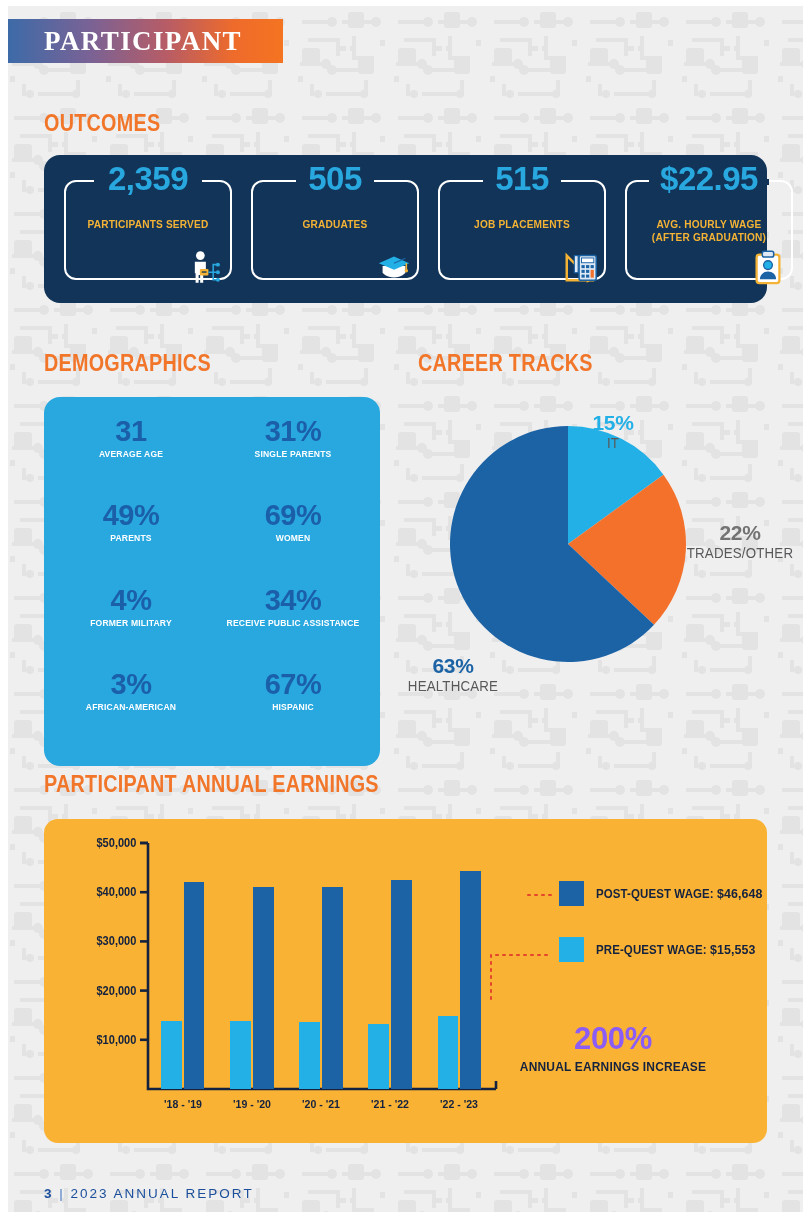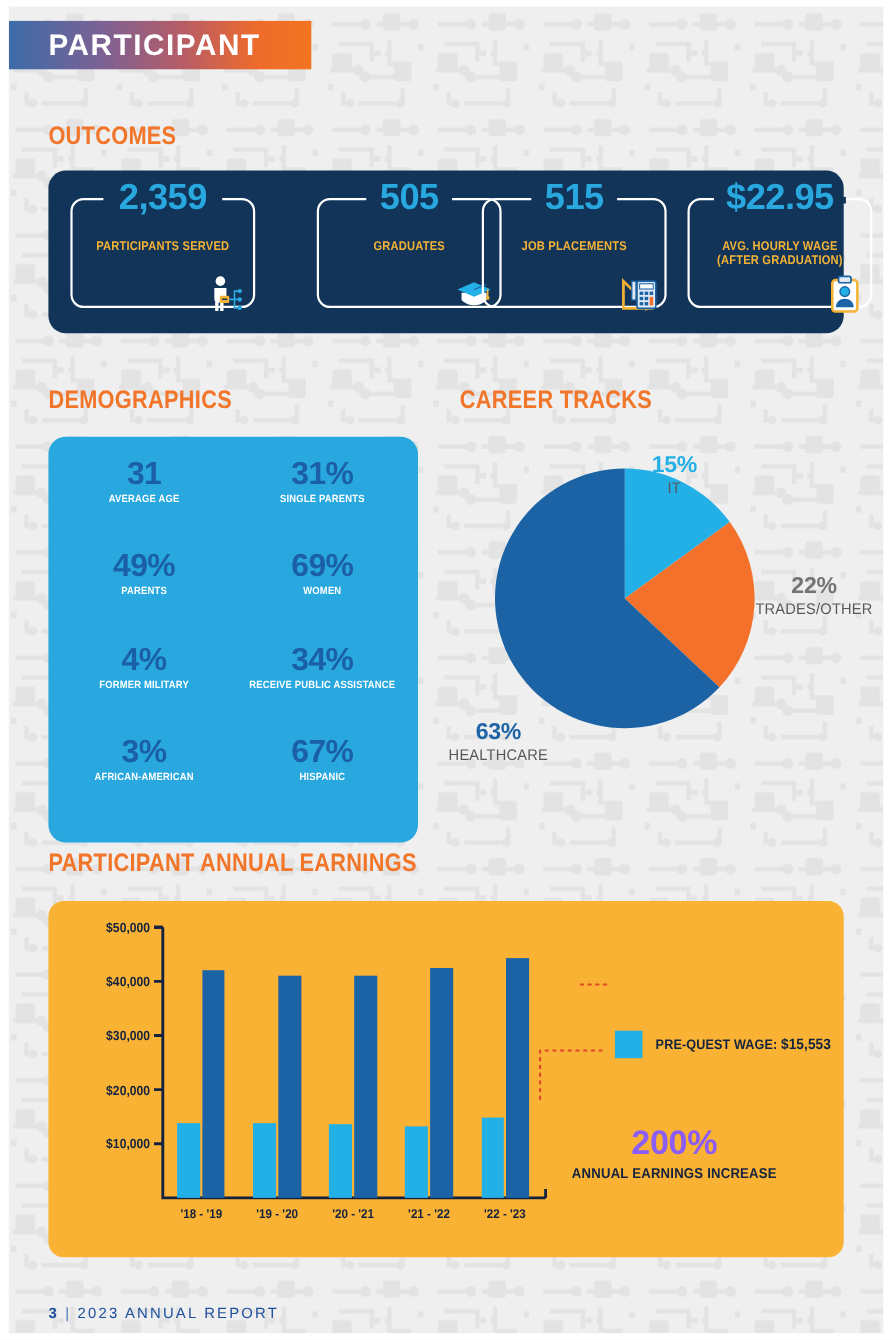--- a/index.html
+++ b/index.html
@@ -37,21 +37,21 @@
     background: linear-gradient(90deg, #3d6ba8 0%, #7a6295 30%, #b85c65 58%, #ee6b2b 82%, #f47421 100%);
     display: flex;
     align-items: center;
   }
   #title-band .t {
     color: #ffffff;
     font-size: 27px;
     font-weight: bold;
     letter-spacing: 1.4px;
     margin-left: 36px;
-    font-family: Liberation Sans, sans-serif;
+    font-family: Liberation Serif, serif;
   }
 
   .section-heading {
     position: absolute;
     color: #f2762a;
     font-size: 23px;
     font-weight: bold;
     letter-spacing: 0.3px;
     transform: scaleX(0.86);
     transform-origin: left center;
@@ -286,21 +286,21 @@
           <path d="M21.5 25.5h5v-8h4"></path>
             <path d="M26.5 25.5h4"></path>
             <path d="M26.5 25.5v8h4"></path>
         </g>
         <circle cx="31.5" cy="17.5" r="2.1" fill="#29a8e0"></circle>
         <circle cx="31.5" cy="25.5" r="2.1" fill="#29a8e0"></circle>
         <circle cx="31.5" cy="33.5" r="2.1" fill="#29a8e0"></circle>
       </svg>
     </div>
 
-    <div class="stat-card" style="left:207px; width:168px;margin-left:37px;">
+    <div class="stat-card" style="left:207px; width:168px;">
       <div class="notch" style="width:78px;"></div>
       <div class="stat-num">505</div>
       <div class="stat-label">GRADUATES</div>
       <svg class="stat-icon" viewBox="0 0 40 40">
         <path d="M8 26c0 0 4 5 12 5s12-5 12-5v-7H8z" fill="#fff"></path>
         <path d="M4 16L20 9l16 7-16 7z" fill="#23b0e6"></path>
         <path d="M20 16l12-5.2" stroke="#1b63a5" stroke-width="1.2" fill="none"></path>
         <path d="M33 16v7" stroke="#f5b335" stroke-width="1.6"></path>
         <circle cx="33" cy="24" r="1.8" fill="#f5b335"></circle>
       </svg>
@@ -441,20 +441,26 @@
           <div class="xtick" style="left: 320.2px; top: 263px;">'21 - '22</div>
           <div class="xtick" style="left: 389.4px; top: 263px;">'22 - '23</div>
         </div>
     </div>
 
     <svg id="connectors" style="position:absolute; left:0; top:0;" width="723" height="324">
         <path d="M 484 76 H 508" stroke="#e2452a" stroke-width="2" stroke-dasharray="2 5" stroke-linecap="round" fill="none"></path>
         <path d="M 447 180 V 136 H 508" stroke="#e2452a" stroke-width="2" stroke-dasharray="2 5" stroke-linecap="round" fill="none"></path>
       </svg>
 
+    <div class="legend-row" style="left:515px; top:62px;">
+      <div class="legend-swatch" style="background:#1b63a5;"></div>
+      <div class="legend-text">
+        <span>POST-QUEST WAGE:</span> <b>$46,648</b>
+      </div>
+    </div>
     <div class="legend-row" style="left:515px; top:118px;">
       <div class="legend-swatch" style="background:#23b0e6;"></div>
       <div class="legend-text">
         <span>PRE-QUEST WAGE:</span> <b>$15,553</b>
       </div>
     </div>
   </div>
 
   <div id="increase-block">
     <div id="increase-pct">200%</div>

